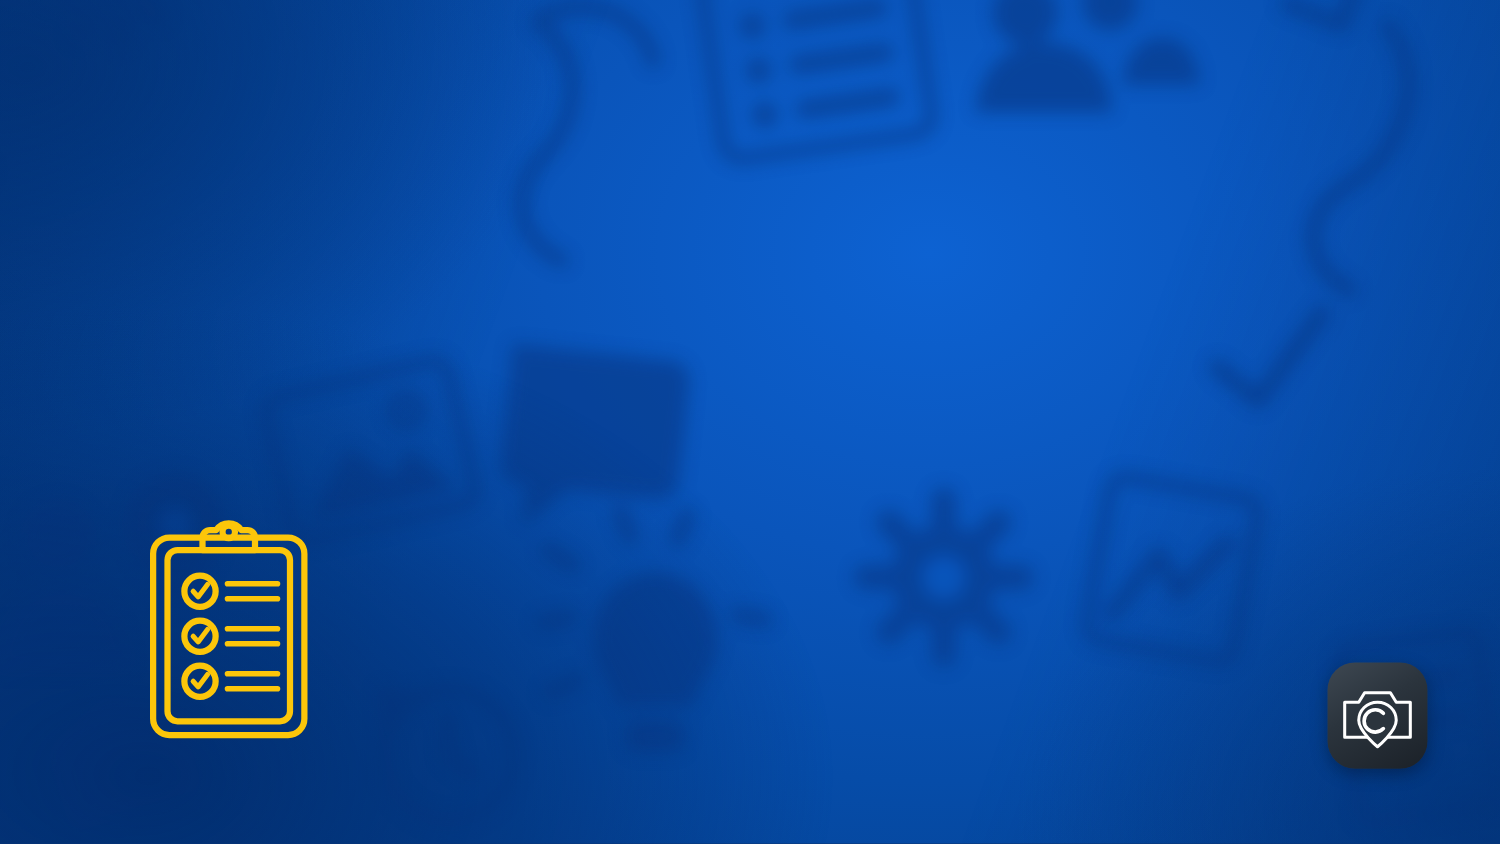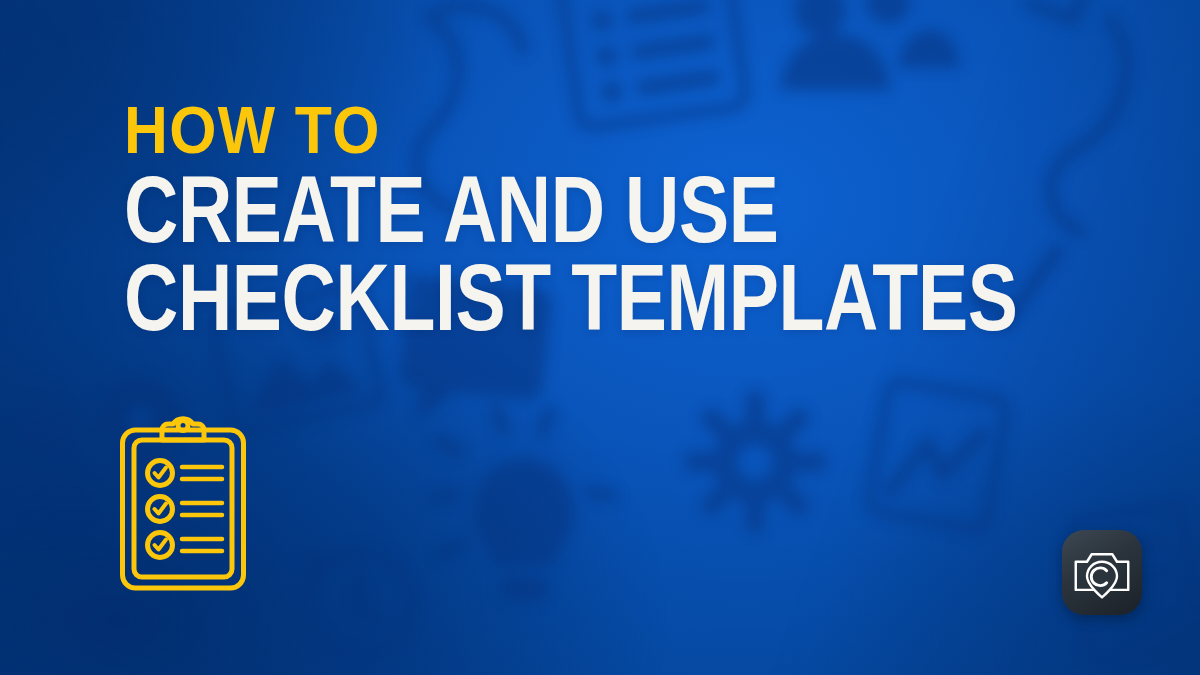--- a/index.html
+++ b/index.html
@@ -239,25 +239,20 @@
         <g transform="translate(1010,300) rotate(-6)" stroke-width="13">
           <path d="M0,34 L 30,64 L 88,0"></path>
         </g>
 
       </g>
     </svg>
   </div>
 
   <div class="bg-vignette"></div>
 
-  <div class="headline-block">
-    <div class="kicker">HOW TO</div>
-    <div class="title-line l1">CREATE AND USE</div>
-    <div class="title-line l2">CHECKLIST TEMPLATES</div>
-  </div>
 
   <div class="clipboard-icon">
     <svg viewBox="0 0 130 180" xmlns="http://www.w3.org/2000/svg">
       <g fill="none" stroke="#fcc60a" stroke-width="5" stroke-linecap="round" stroke-linejoin="round">
 
         <rect x="4.5" y="16" width="121" height="158" rx="13"></rect>
 
         <rect x="16" y="26" width="98" height="137" rx="8"></rect>
 
         <path d="M44,26 L44,16 A6,6 0 0 1 50,10 L55,10 A12,12 0 0 1 75,10 L80,10 A6,6 0 0 1 86,16 L86,26 Z"></path>

